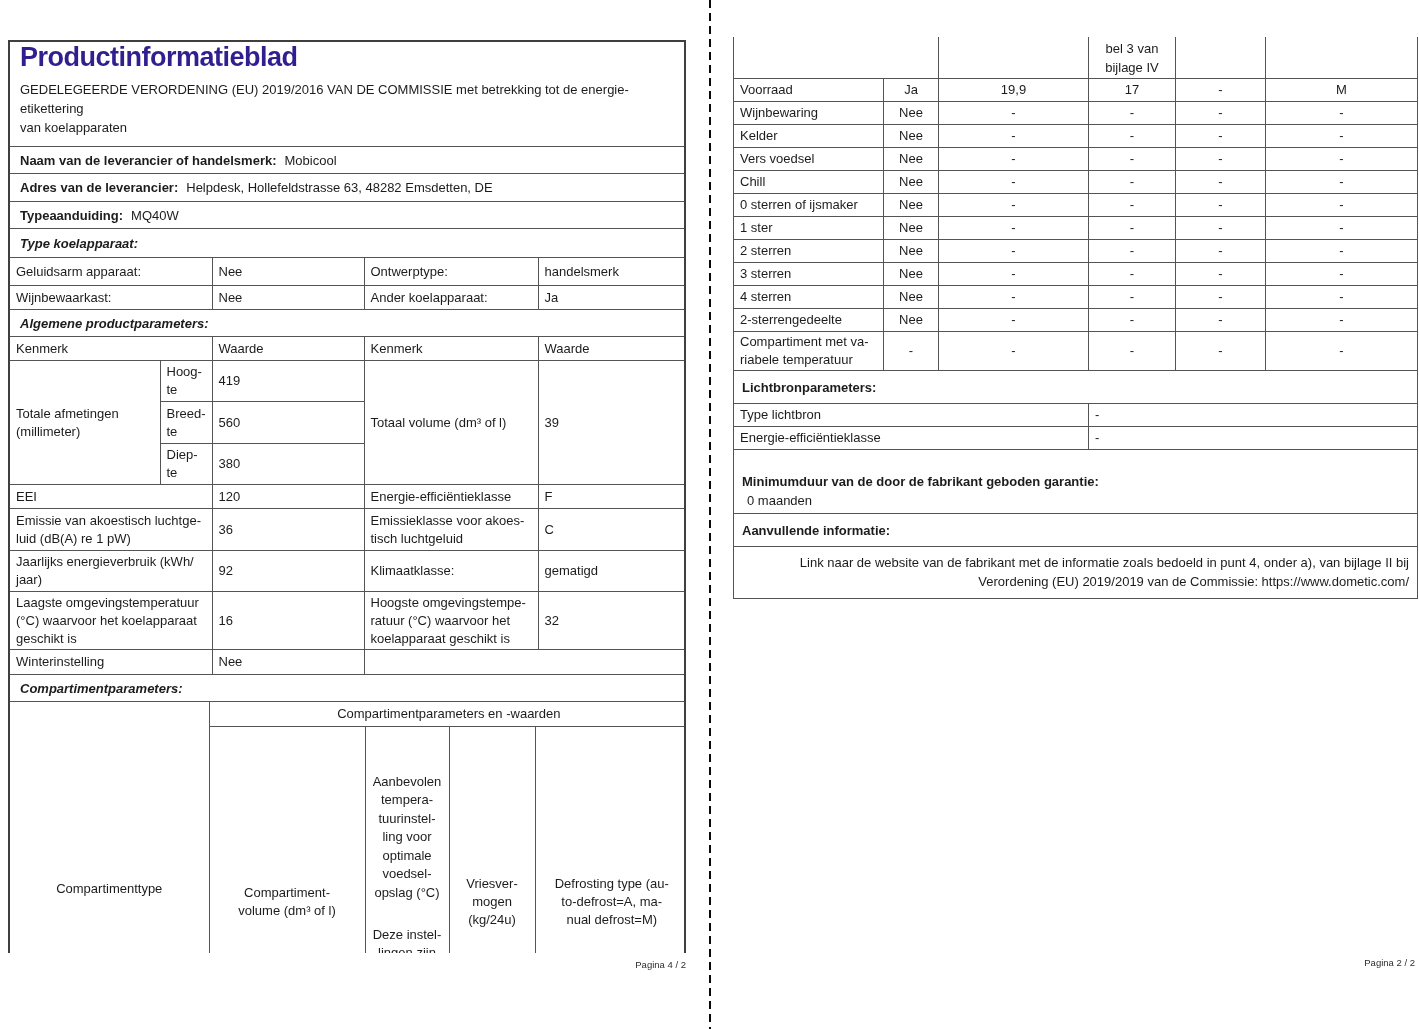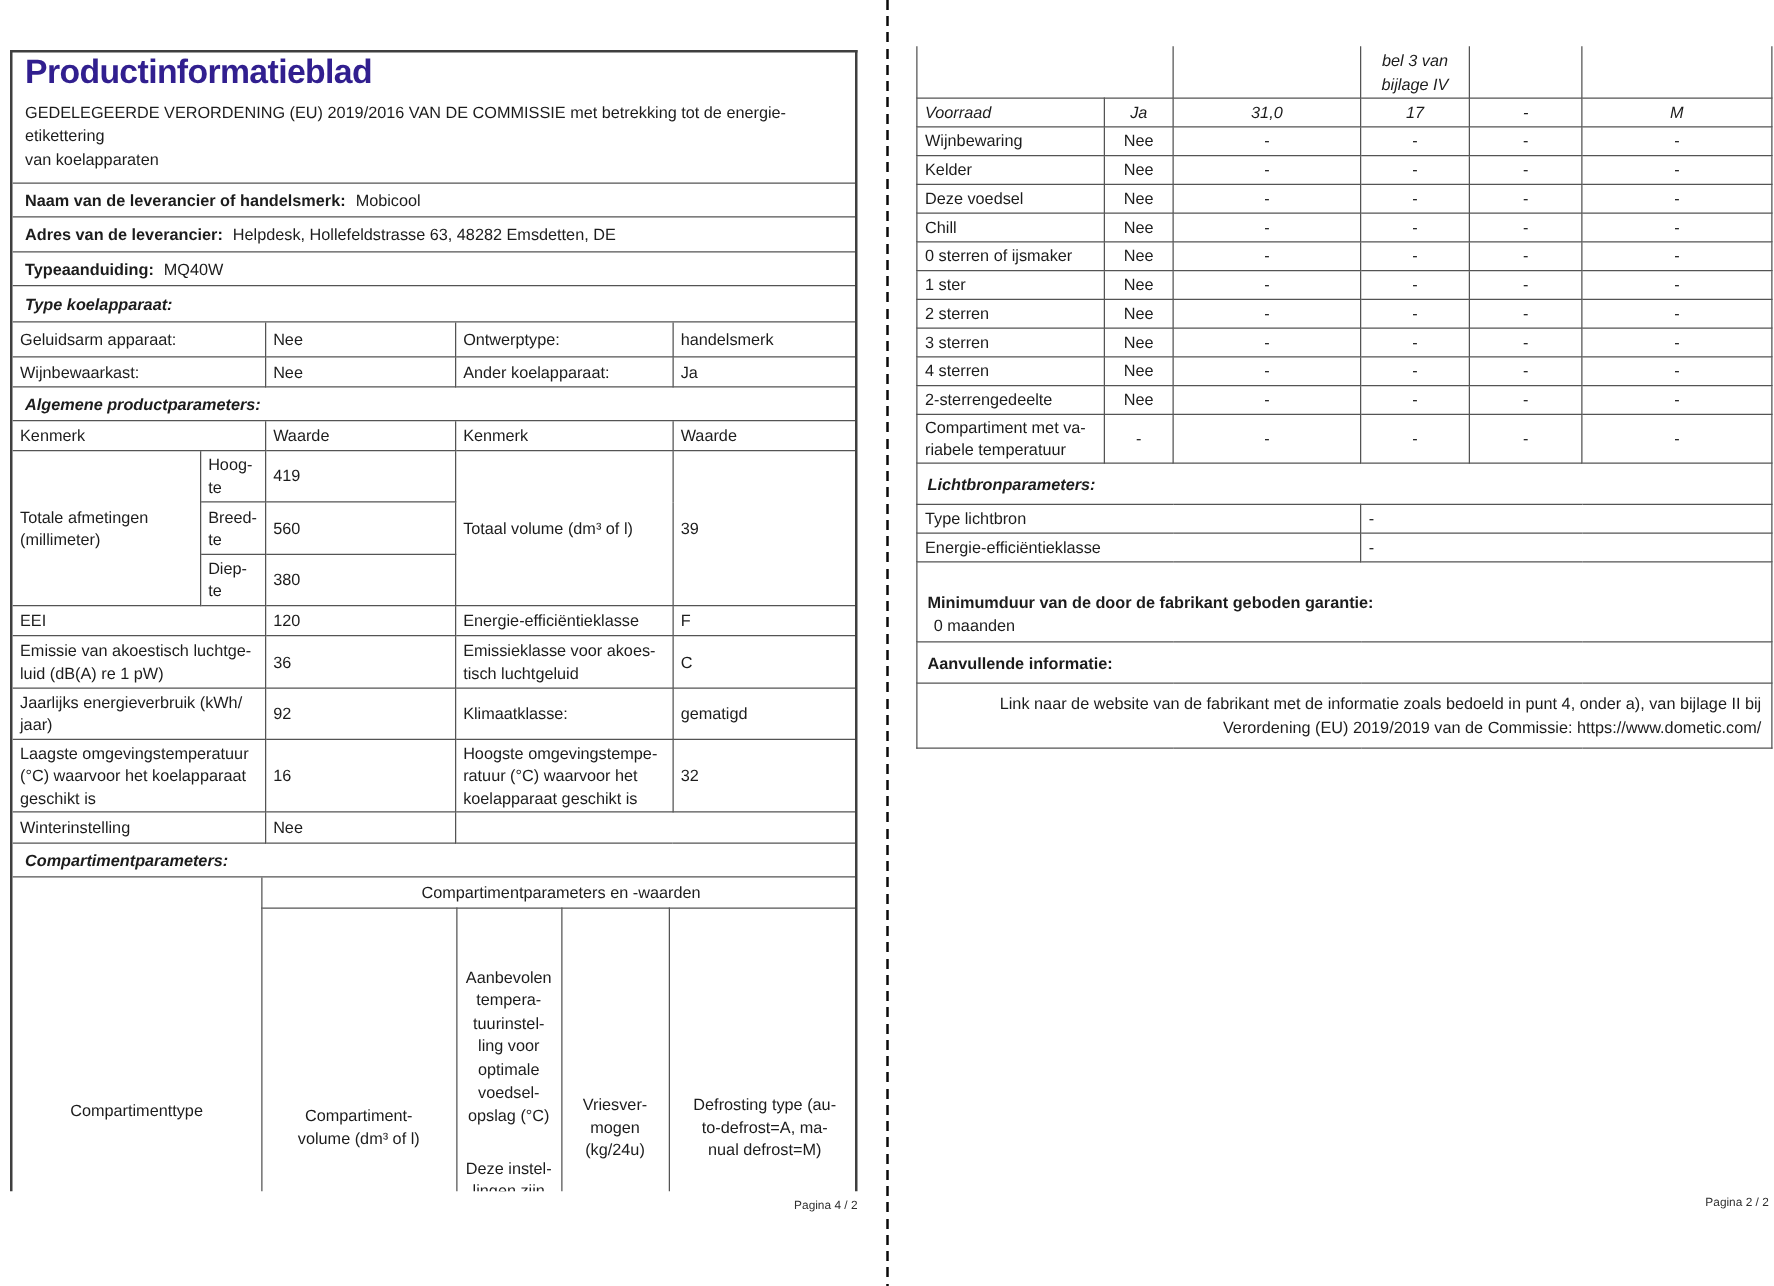--- a/index.html
+++ b/index.html
@@ -31,21 +31,21 @@
   tr.r21 td{height:21px;} tr.r22 td{height:22px;} tr.r25 td{height:25px;}
   tr.r38 td{height:38px;} tr.r39 td{height:39px;} tr.r55 td{height:55px;}
 
   .tc tr:last-child td{border-bottom:none;}
   .clip{height:304px;padding-top:9px;overflow:hidden;line-height:18.5px;}
   .clip .p2{margin-top:5px;}
 
   
   .page2{position:absolute;left:733px;top:37px;width:684px;}
   .rt td{border:1px solid #545454;}
-  .rt tr:first-child td{border-top:none;font-style:italic;}
+  .rt tr:first-child td{border-top:none;}
   .rt tr.r20 td{height:20px;}
   .rt tr.r36 td{height:36px;}
   .rt tr.r39 td{height:39px;line-height:19px;}
   .rt tr.r26 td{height:26px;}
   .rt .wide{padding:3px 8px;line-height:19px;}
 
   .footer{position:absolute;font-size:9.5px;color:#2e2e2e;text-align:right;}
   .f1{left:8px;top:959px;width:678px;}
   .f2{left:733px;top:957px;width:682px;}
 </style>
@@ -247,21 +247,21 @@
           <td class="c">bel 3 van
 bijlage IV</td>
           <td></td>
           <td></td>
         </tr>
       </tbody>
       <tbody id="p2-rows">
           <tr class="r20">
             <td>Voorraad</td>
             <td class="c">Ja</td>
-            <td class="c">31,0</td>
+            <td class="c">19,9</td>
             <td class="c">17</td>
             <td class="c">-</td>
             <td class="c">M</td>
           </tr>
           <tr class="r20">
             <td>Wijnbewaring</td>
             <td class="c">Nee</td>
             <td class="c">-</td>
             <td class="c">-</td>
             <td class="c">-</td>
@@ -269,21 +269,21 @@
           </tr>
           <tr class="r20">
             <td>Kelder</td>
             <td class="c">Nee</td>
             <td class="c">-</td>
             <td class="c">-</td>
             <td class="c">-</td>
             <td class="c">-</td>
           </tr>
           <tr class="r20">
-            <td>Deze voedsel</td>
+            <td>Vers voedsel</td>
             <td class="c">Nee</td>
             <td class="c">-</td>
             <td class="c">-</td>
             <td class="c">-</td>
             <td class="c">-</td>
           </tr>
           <tr class="r20">
             <td>Chill</td>
             <td class="c">Nee</td>
             <td class="c">-</td>

